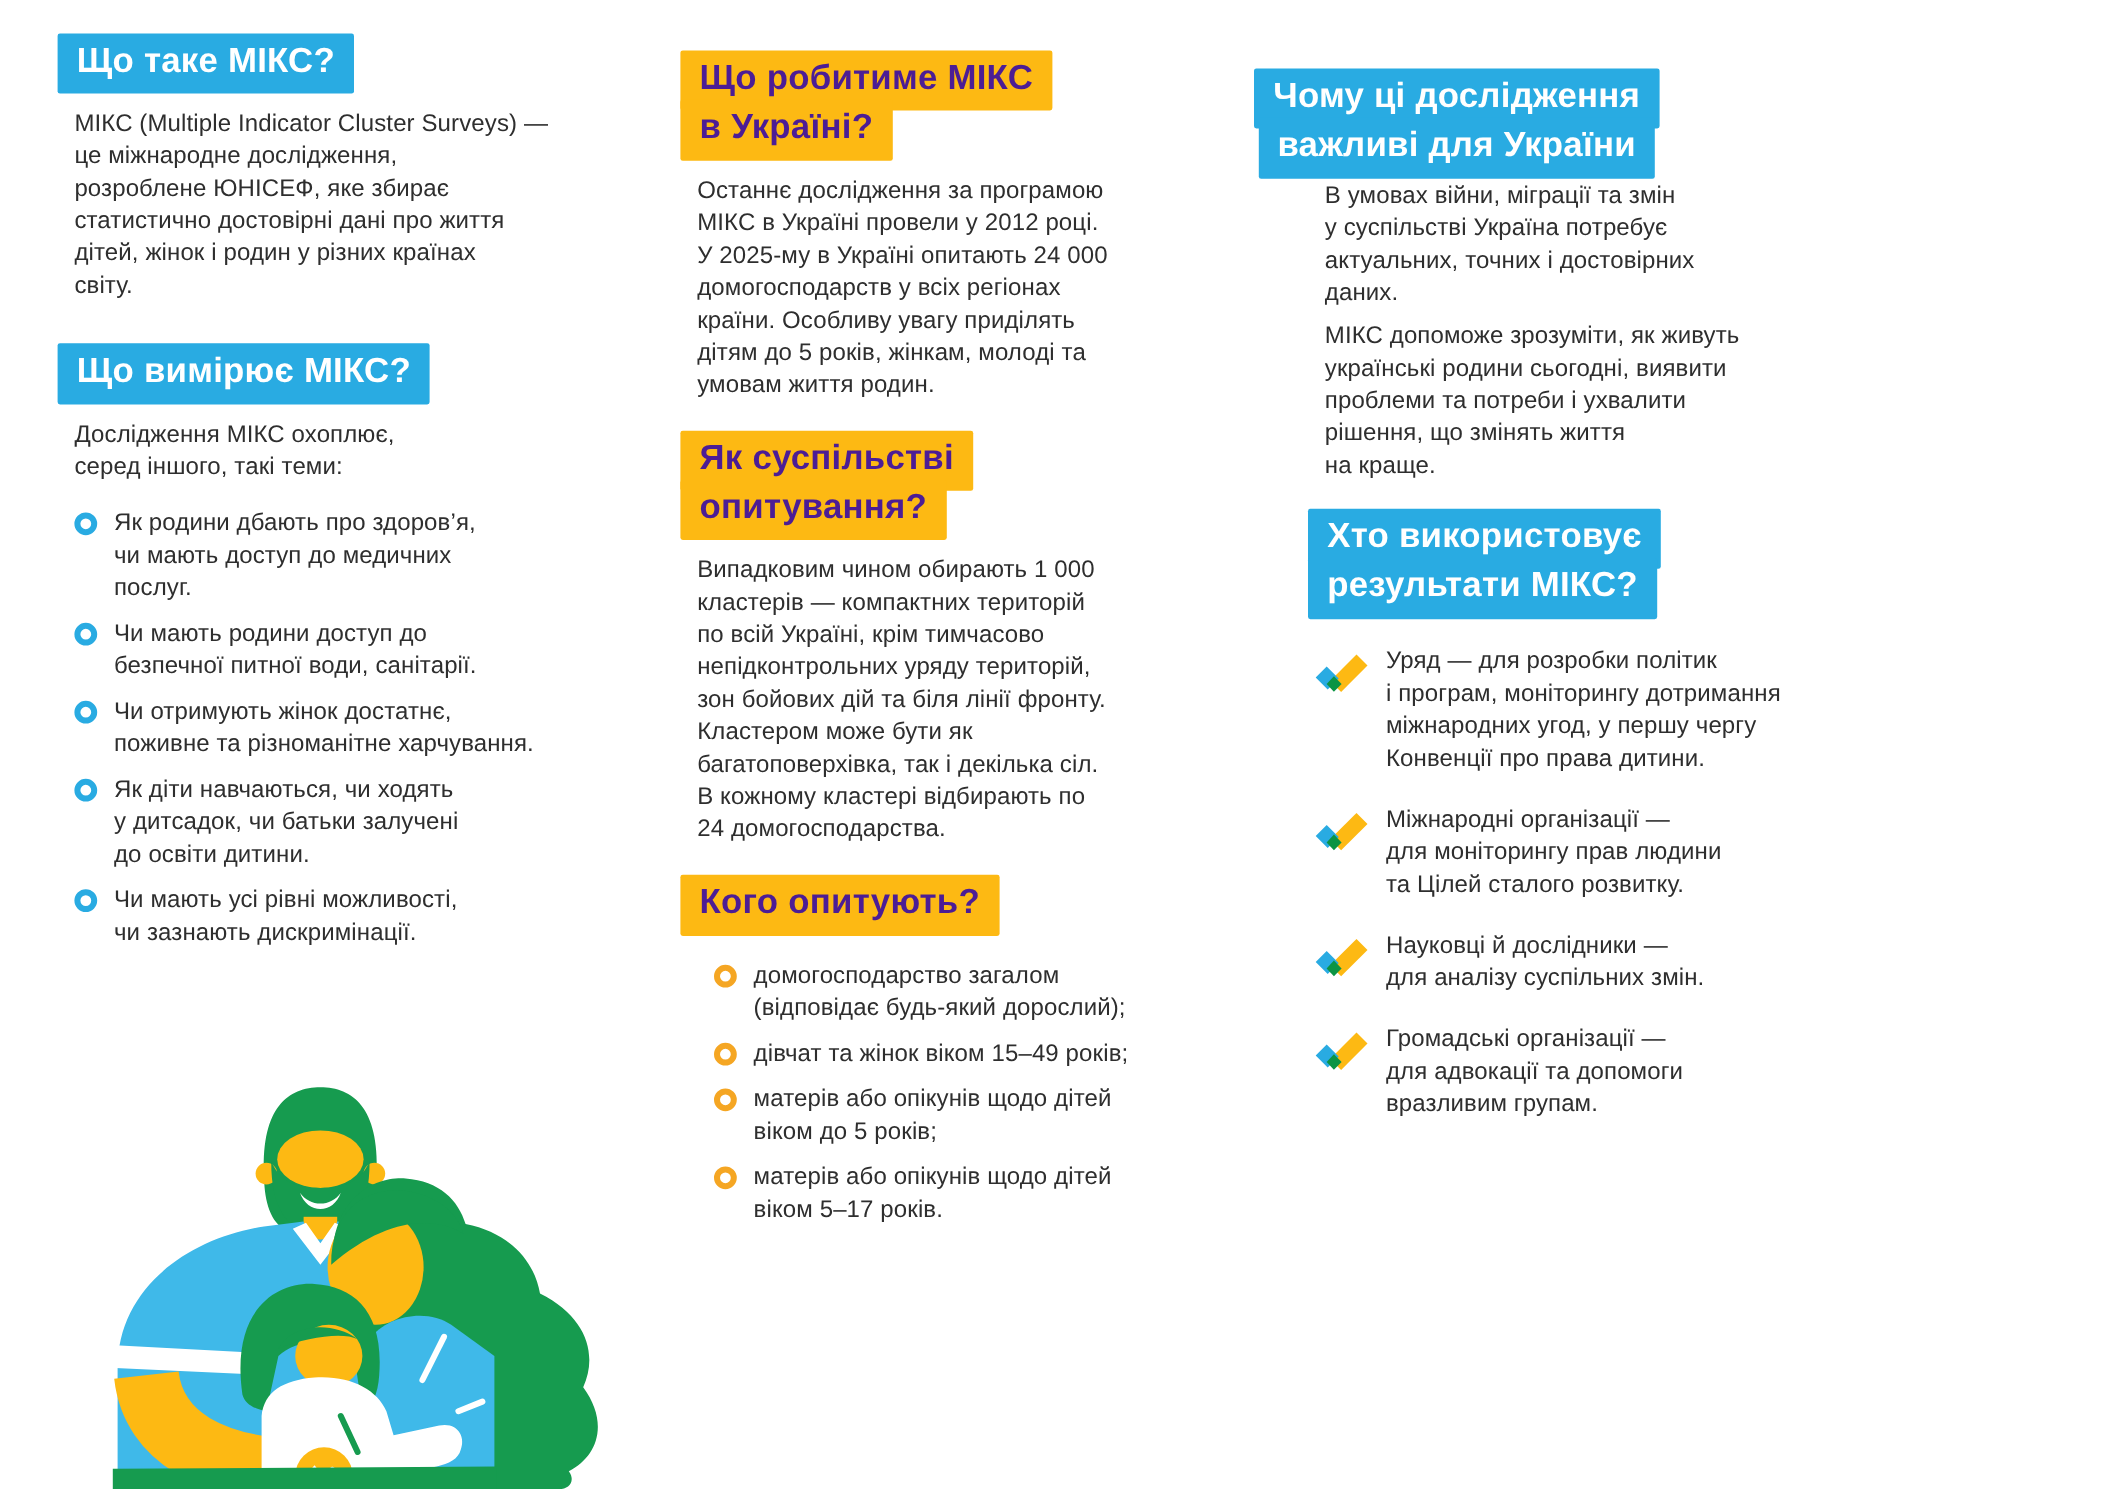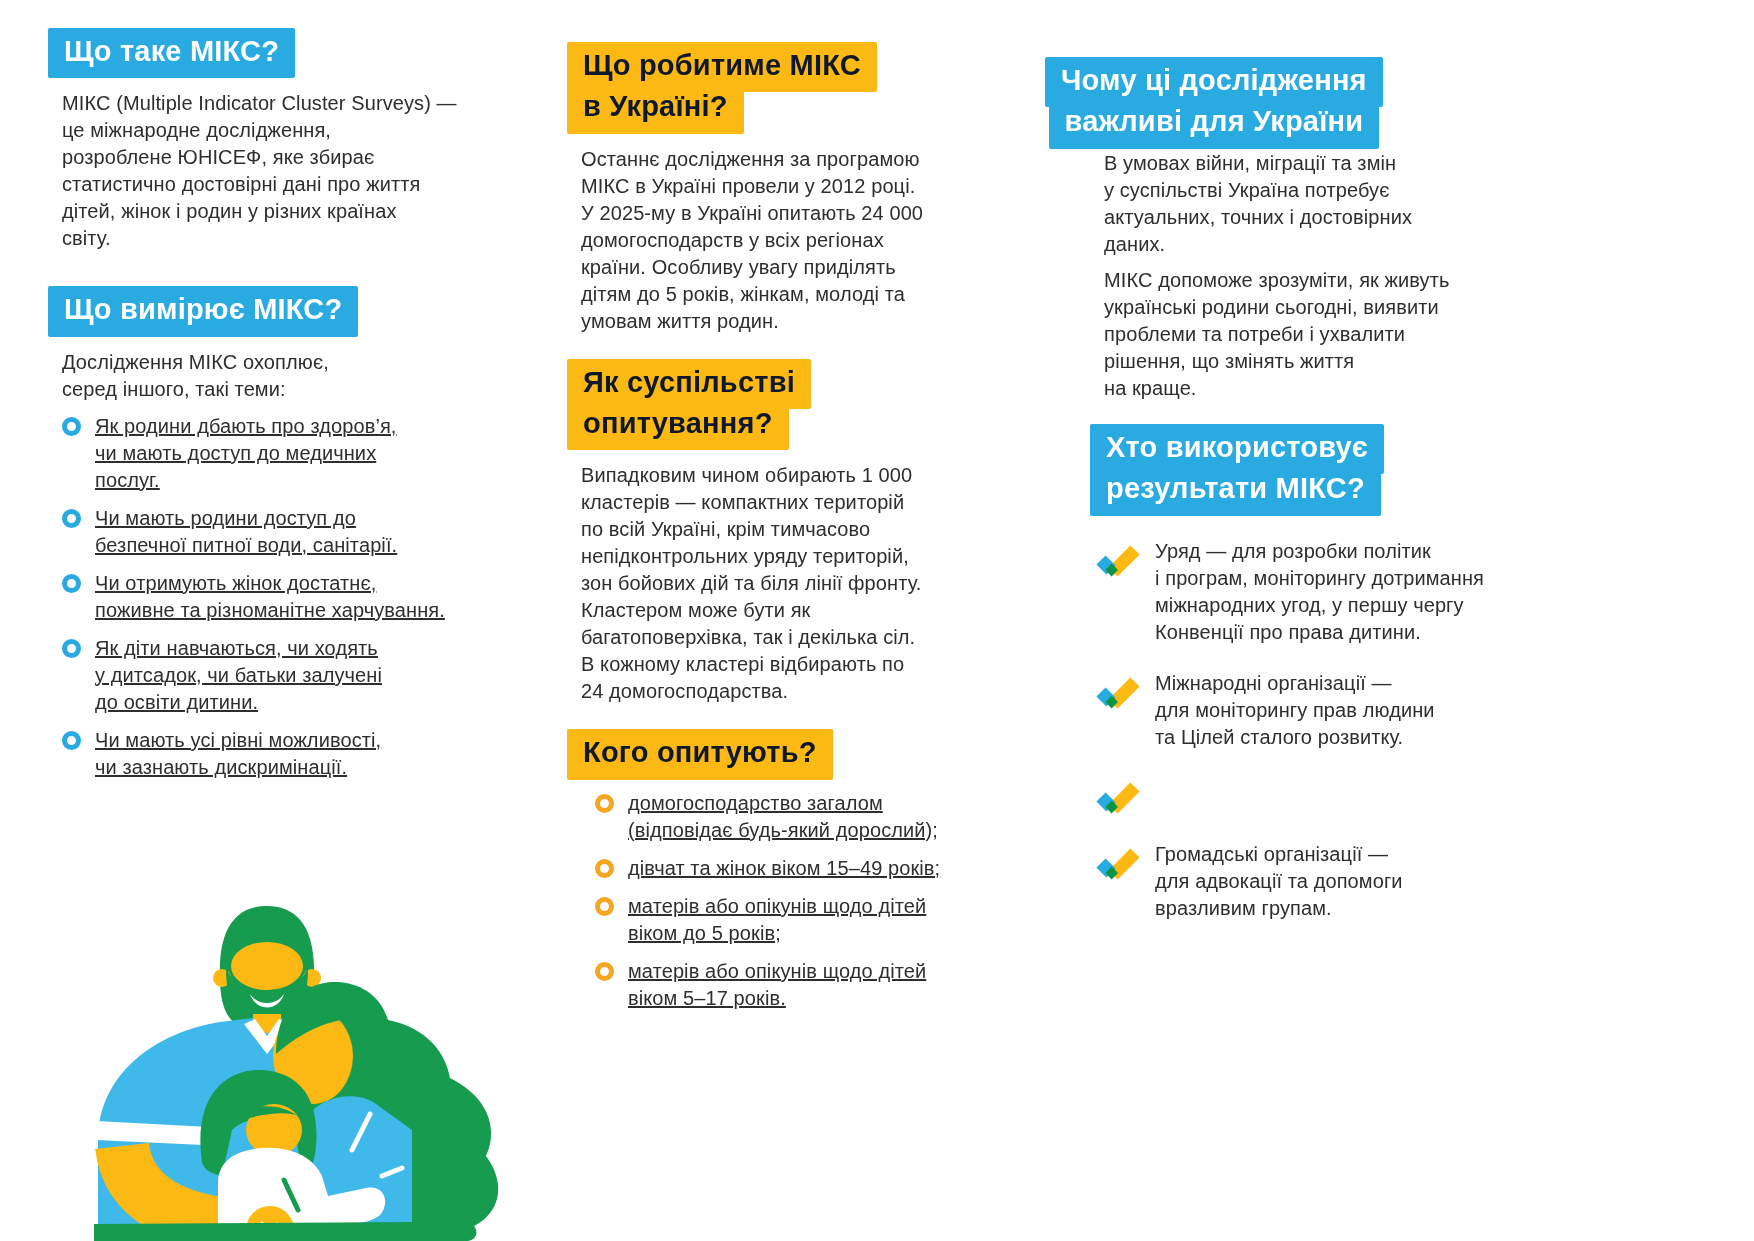--- a/index.html
+++ b/index.html
@@ -19,31 +19,31 @@
   .hl-stack { margin-left:-14px; }
   .hl-line { display:block; }
   .hl-line + .hl-line .hl { margin-top:-9px; position:relative; }
   .hl {
     display:inline-block; padding:7px 16px 10px;
     font-size:29px; font-weight:700; line-height:1.15;
     letter-spacing:.2px; white-space:pre-line; border-radius:2px;
   }
   .hl:empty { display:none; }
   .hl-blue   { background:#29ABE2; color:#ffffff; }
-  .hl-yellow { background:#FDB913; color:#0f172a; }
+  .hl-yellow { background:#FDB913; color:#4c1d95; }
 
   .para {
     font-size:20px; line-height:27px; letter-spacing:.1px;
     white-space:pre-line;
   }
   .mt-sm { margin-top:12px; }
   .mt-md { margin-top:24px; }
   .mt-lg { margin-top:34px; }
 
-  ul.blist { list-style:none; margin-top:10px;text-decoration:underline; }
+  ul.blist { list-style:none; margin-top:20px; }
   ul.blist li { display:flex; gap:14px; margin-bottom:11px; }
   .ring {
     flex:none; width:19px; height:19px; border-radius:50%;
     border:5.5px solid #29ABE2; margin-top:4px; background:#fff;
   }
   .ring-yellow { border-color:#F5A623; }
   .blt-text { font-size:20px; line-height:27px; letter-spacing:.1px; white-space:pre-line; }
 
   .clist { margin-top:22px; margin-left:-8px; }
   .citem { display:flex; gap:13px; margin-bottom:24px; }
@@ -261,20 +261,22 @@
         <span class="citem-text">Міжнародні організації —
 для моніторингу прав людини
 та Цілей сталого розвитку.</span>
       </div>
       <div class="citem">
         <svg class="cicon" viewBox="-2 0 46 40">
           <polygon fill="#FDB913" points="10.4,28.4 32.4,6.4 41.6,15.6 19.6,37.6"></polygon>
           <polygon fill="#29ABE2" points="7.6,16.4 17.6,26.4 8.4,35.6 -1.6,25.6"></polygon>
           <polygon fill="#0B9444" points="13.6,24.5 20,31 13.6,37.5 7.5,31"></polygon>
         </svg>
+        <span class="citem-text">Науковці й дослідники —
+для аналізу суспільних змін.</span>
       </div>
       <div class="citem">
         <svg class="cicon" viewBox="-2 0 46 40">
           <polygon fill="#FDB913" points="10.4,28.4 32.4,6.4 41.6,15.6 19.6,37.6"></polygon>
           <polygon fill="#29ABE2" points="7.6,16.4 17.6,26.4 8.4,35.6 -1.6,25.6"></polygon>
           <polygon fill="#0B9444" points="13.6,24.5 20,31 13.6,37.5 7.5,31"></polygon>
         </svg>
         <span class="citem-text">Громадські організації —
 для адвокації та допомоги
 вразливим групам.</span>

